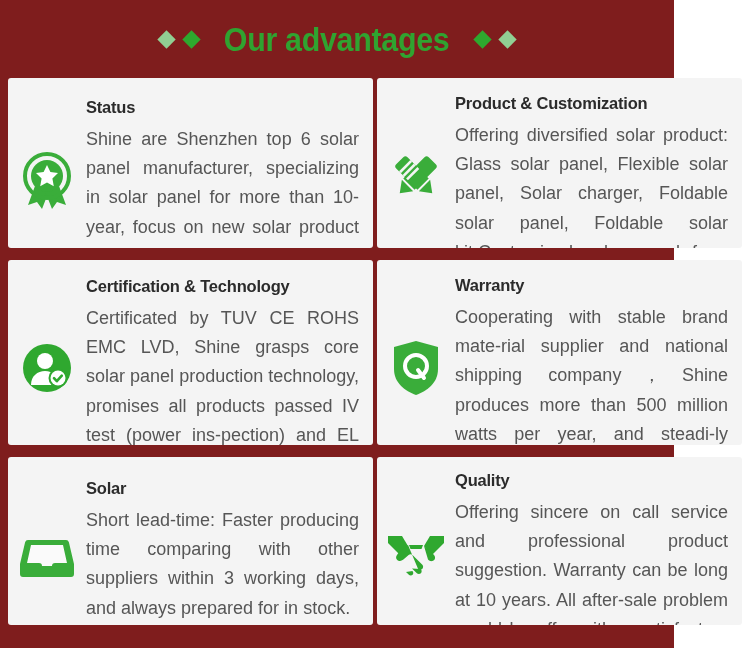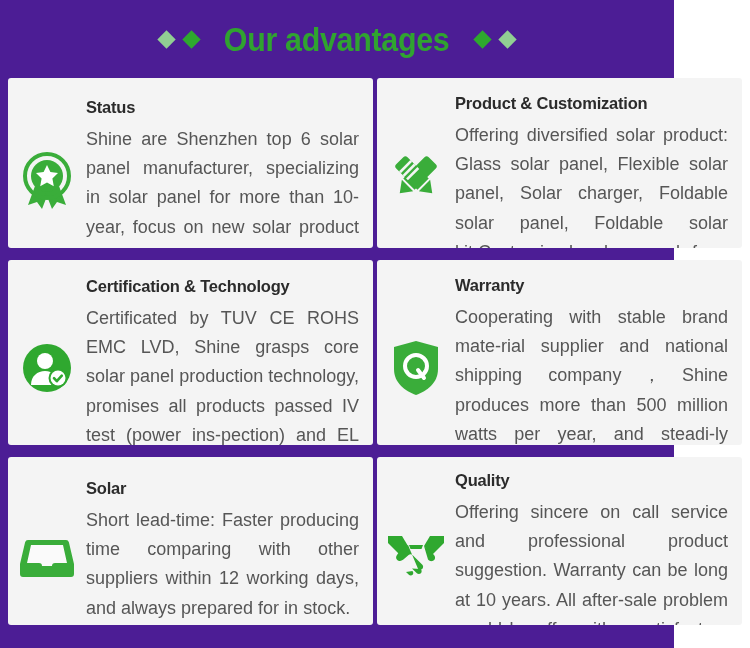--- a/index.html
+++ b/index.html
@@ -11,21 +11,21 @@
     width: 750px;
     height: 648px;
     font-family: "Liberation Sans", sans-serif;
     overflow: hidden;
   }
 
   .page {
     width: 674px;
     height: 648px;
     position: relative;
-    background: #4c1d95;
+    background: #7f1d1d;
     box-sizing: border-box;
   }
 
   
   .title-row {
     height: 78px;
     display: flex;
     align-items: center;
     justify-content: center;
     gap: 0;
@@ -219,21 +219,21 @@
 
     <div class="card r3 c5">
       <div class="card-icon">
         <svg width="56" height="44" viewBox="0 0 56 44" aria-hidden="true">
           <path d="M9 4 h38 a3 3 0 0 1 2.9 2.2 L55 28 v10 a3 3 0 0 1-3 3 H4 a3 3 0 0 1-3-3 V28 L6.1 6.2 A3 3 0 0 1 9 4z" fill="#3aad3a"></path>
           <path d="M12 9 h32 l4 18 H36 a3 3 0 0 0-3 3 v0 H23 v0 a3 3 0 0 0-3-3 H8z" fill="#fafafa"></path>
         </svg>
       </div>
       <div class="card-body">
         <h2 class="card-title">Solar</h2>
-        <p class="card-text">Short lead-time: Faster producing time comparing with other suppliers within 12 working days, and always prepared for in stock.</p>
+        <p class="card-text">Short lead-time: Faster producing time comparing with other suppliers within 3 working days, and always prepared for in stock.</p>
       </div>
     </div>
 
     <div class="card r3 c6">
       <div class="card-icon">
         <svg width="60" height="48" viewBox="0 0 60 48" aria-hidden="true">
           <g fill="#2fa82f">
             <path d="M2 4 h14 l6 10 -8 9 -12-12z"></path>
             <path d="M58 4 h-14 l-6 10 8 9 12-12z"></path>
             <path d="M22 13 c-4 3 -9 7 -11 10 -2 2.6 -0.4 5.6 2.4 5.9 1.7 .2 3.2-.7 4.6-1.9 l4.6-4 c1.2-1 2.8-1 3.9 .1 l9.6 9.4 c1.4 1.4 1.3 3.3 .1 4.4 -1.2 1.1 -3 1-4.2-.2"></path>

